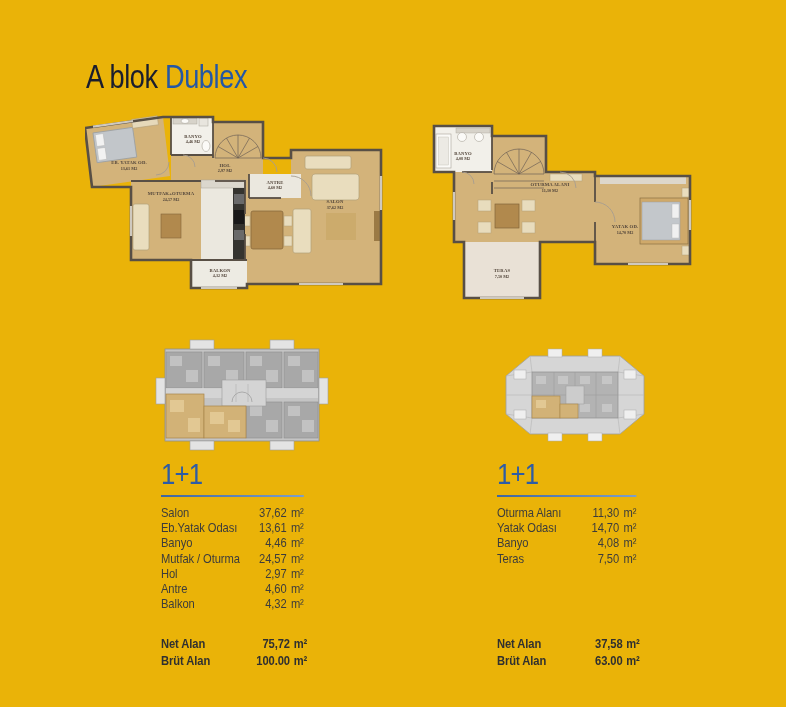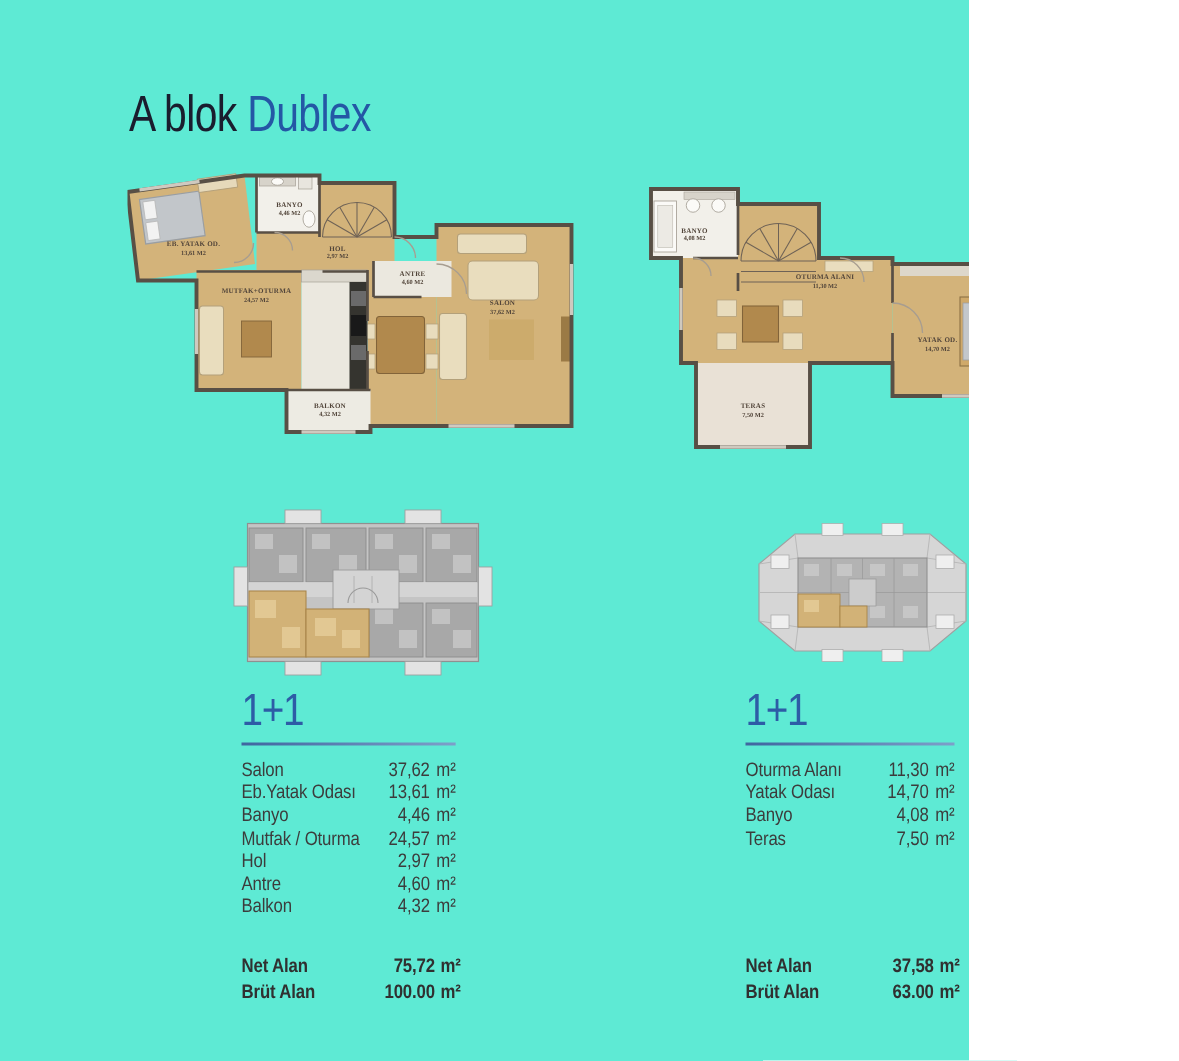--- a/index.html
+++ b/index.html
@@ -1,16 +1,16 @@
 <!DOCTYPE html>
 <html><head>
 <meta charset="utf-8">
 <style>
   html,body{margin:0;padding:0;background:#ffffff;}
-  .canvas{position:relative;width:646px;height:707px;background:#5eead4;overflow:hidden;
+  .canvas{position:relative;width:786px;height:707px;background:#eab308;overflow:hidden;
           font-family:"Liberation Sans",sans-serif;}
   
   .title{position:absolute;left:86px;top:36px;font-size:34px;font-weight:400;line-height:1;
          color:#1a1d2e;letter-spacing:-0.5px;white-space:nowrap;
          transform:scaleX(0.80);transform-origin:left top;}
   .title .hl{color:#2457a5;margin-left:9px;}
   
   .plan,.keyplan{position:absolute;}
   .plan-left{left:85px;top:114px;}
   .plan-right{left:432px;top:112px;}

